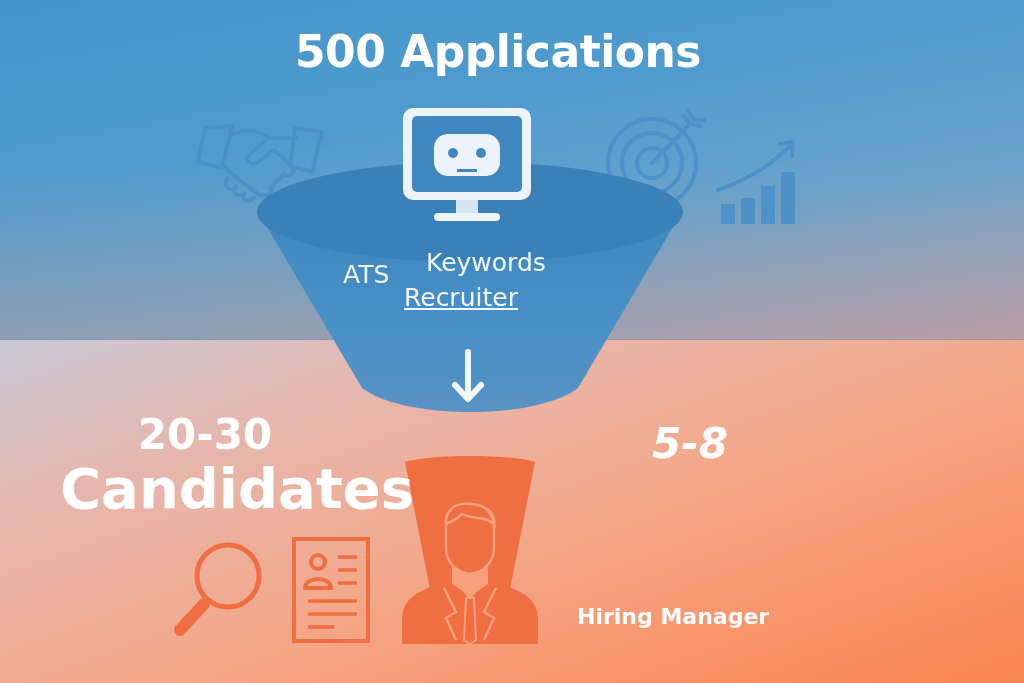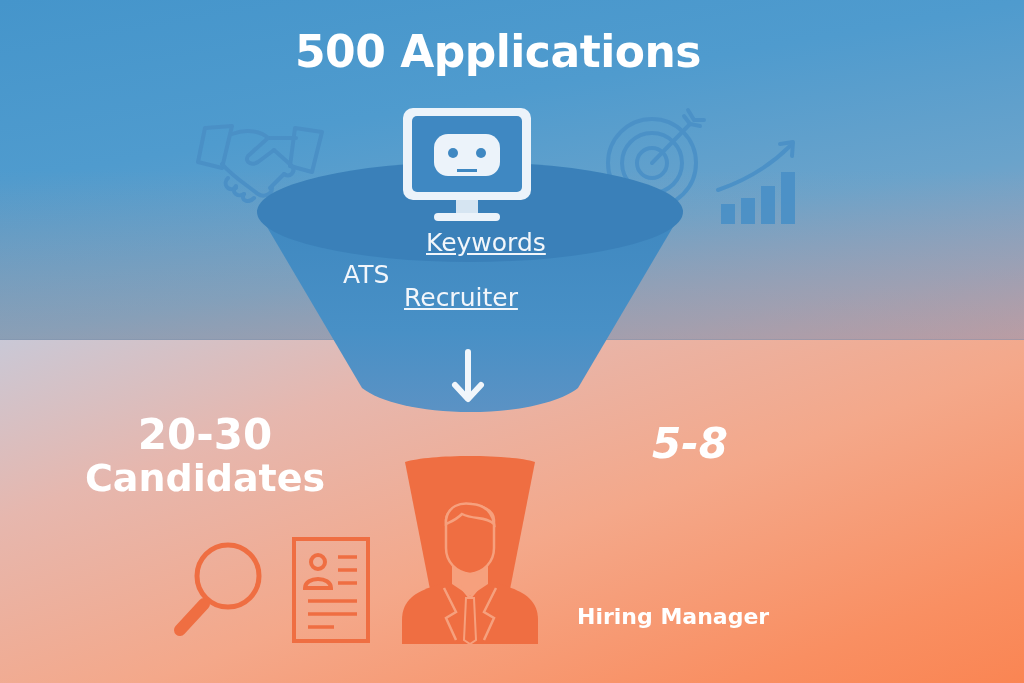--- a/index.html
+++ b/index.html
@@ -128,25 +128,25 @@
     <path d="M446 520 C448 506 460 502 472 504 C482 505 492 510 494 524 C486 516 474 520 462 514 C456 520 450 522 446 524 Z" fill="#ef6e42" stroke="#f6a07d" stroke-width="2.5"></path>
     <path d="M460 586 L470 598 L480 586" fill="none" stroke="#f6a07d" stroke-width="2.5"></path>
     <path d="M466 598 L474 598 L476 640 L470 644 L464 640 Z" fill="#ef6e42" stroke="#f6a07d" stroke-width="2"></path>
     <path d="M444 588 L456 612 L446 618 L456 640 M496 588 L484 612 L494 618 L484 640" fill="none" stroke="#f6a07d" stroke-width="2.5"></path>
   </g>
 </svg>
 
 <div class="title">500 Applications</div>
 
 <div class="funnel-label" style="left:343px; top:236px;margin-top:24px;">ATS</div>
-<div class="funnel-label" style="left:426px; top:228px;text-decoration:underline;">Keywords</div>
+<div class="funnel-label" style="left:426px; top:248px;">Keywords</div>
 <div class="funnel-label" style="left:404px; top:283px;text-decoration:underline;">Recruiter</div>
 
 <div class="stage-label" style="left:60px; top:412px; width:290px;">
   <div style="font-size:42px;">20-30</div>
-  <div style="font-size:38px;">Candidates</div>
+  <div style="font-size:56px;">Candidates</div>
 </div>
 
 <div class="stage-label" style="left:560px; top:421px; width:260px;font-style:italic;">
   <div style="font-size:42px;">5-8</div>
 </div>
 
 <div class="sub-label" style="left:577px; top:604px;">Hiring Manager</div>
 
 </body></html>

